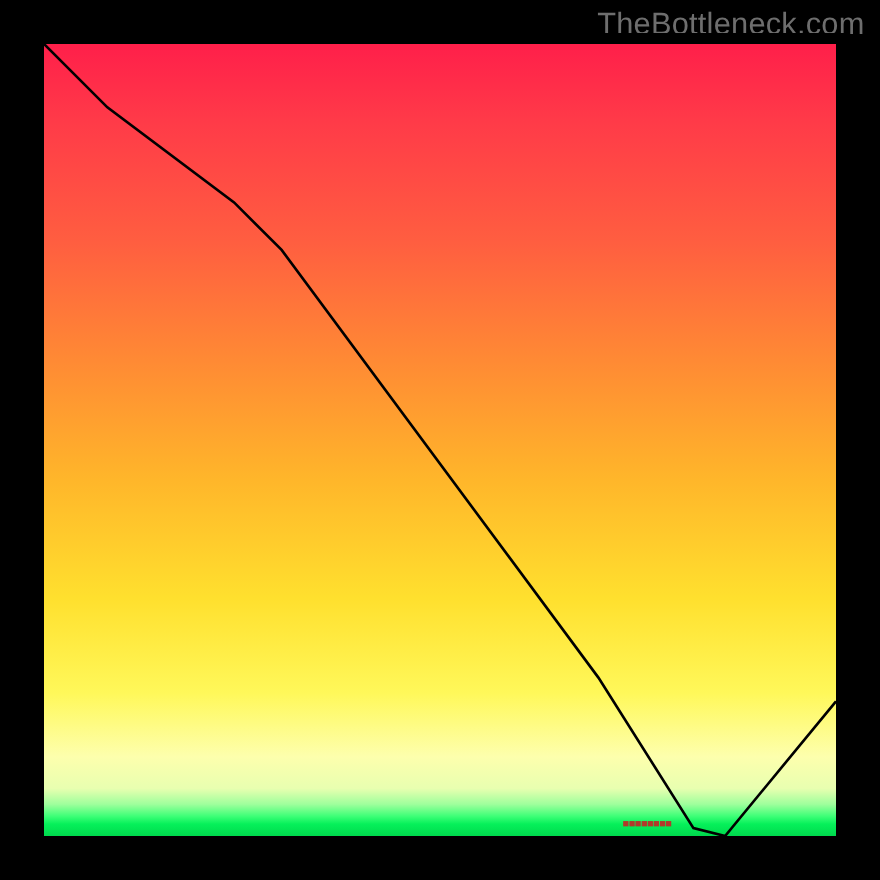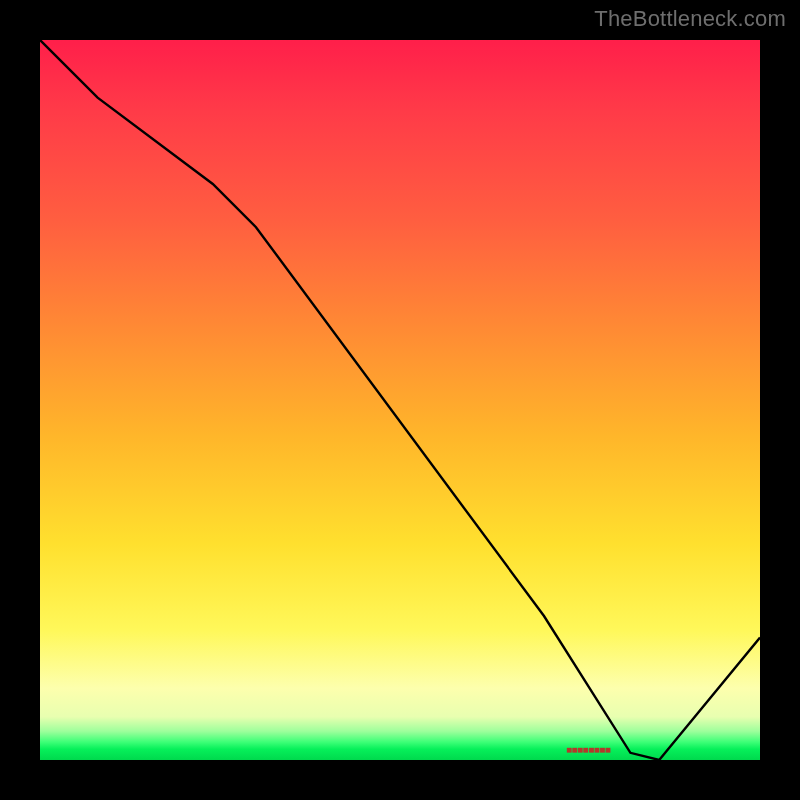--- a/index.html
+++ b/index.html
@@ -14,21 +14,21 @@
     position: relative;
     width: 800px;
     height: 800px;
     background: #000;
   }
   .watermark {
     position: absolute;
     top: 6px;
     right: 14px;
     font-family: Arial, Helvetica, sans-serif;
-    font-size: 22px;
+    font-size: 28px;
     color: #6e6e6e;
     letter-spacing: 0.2px;
     user-select: none;
   }
   .plot-outer {
     position: absolute;
     left: 30px;
     top: 30px;
     width: 740px;
     height: 740px;

